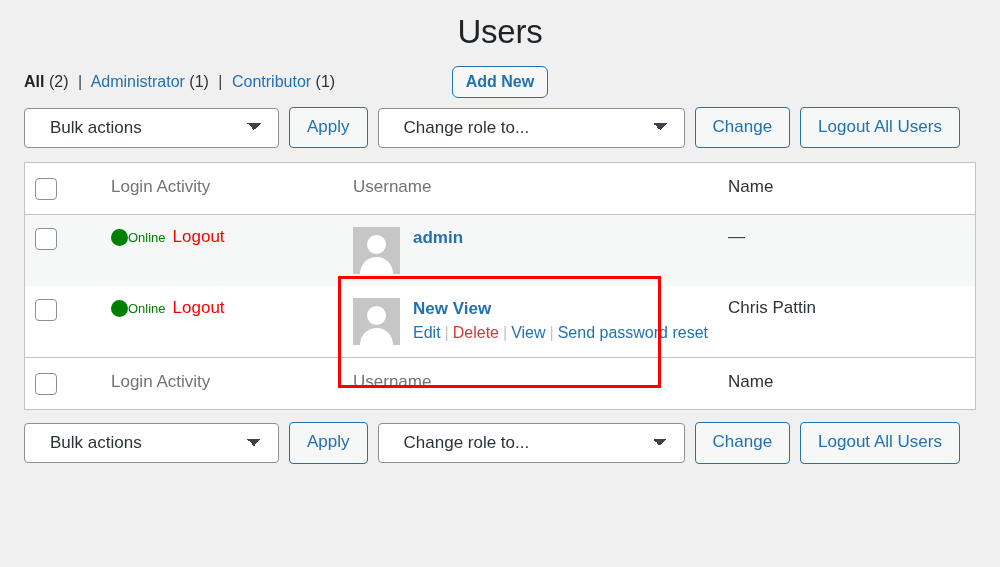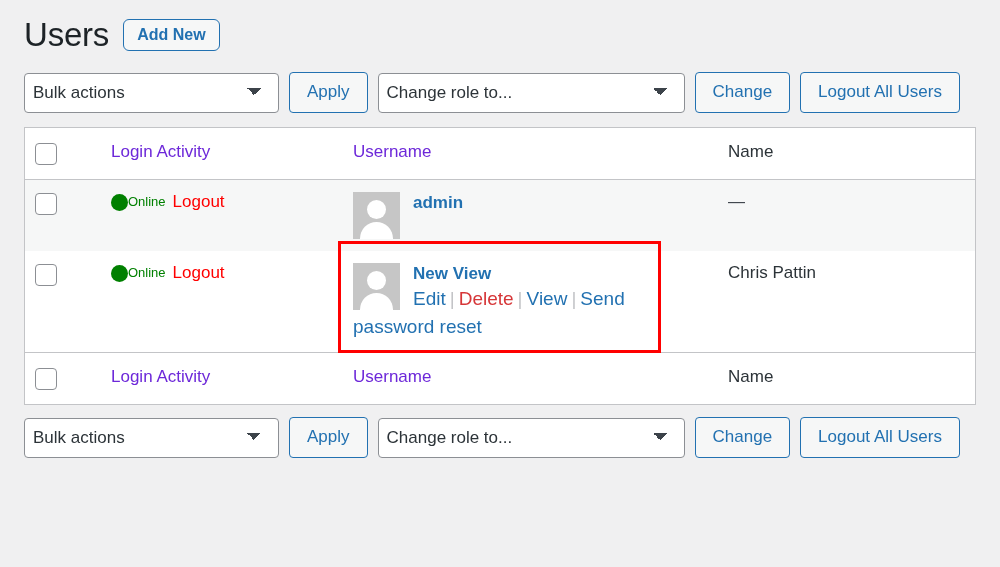--- a/index.html
+++ b/index.html
@@ -18,20 +18,21 @@
     padding: 12px 24px 0 24px;
     box-sizing: border-box;
   }
 
   
   .title-row {
     display: flex;
     align-items: center;
     gap: 14px;
     height: 46px;
+    flex-direction: column;
   }
   .page-title {
     font-size: 33px;
     font-weight: 400;
     color: #1d2327;
     line-height: 1.2;
     margin: 0;
     letter-spacing: -0.2px;
   }
   .add-new-btn {
@@ -83,21 +84,21 @@
   }
   select.wp-select {
     -webkit-appearance: none;
     appearance: none;
     font-family: "Liberation Sans", sans-serif;
     font-size: 17px;
     color: #2c3338;
     background-color: #fff;
     border: 1px solid #8c8f94;
     border-radius: 4px;
-    padding: 8px 46px 8px 8px;
+    padding: 8px 46px 8px 25px;
     line-height: 1.3;
     cursor: pointer;
     background-image:
       linear-gradient(45deg, transparent 50%, #3c434a 50%),
       linear-gradient(135deg, #3c434a 50%, transparent 50%);
     background-position:
       calc(100% - 24px) calc(50% - 1px),
       calc(100% - 17px) calc(50% - 1px);
     background-size: 7px 7px, 7px 7px;
     background-repeat: no-repeat;
@@ -130,21 +131,21 @@
   .wp-list-table th,
   .wp-list-table td {
     text-align: left;
     vertical-align: top;
     padding: 12px 10px;
     font-size: 17px;
   }
   .wp-list-table thead th,
   .wp-list-table tfoot th {
     font-weight: 400;
-    color: #6d28d9;
+    color: #737373;
     padding-top: 14px;
     padding-bottom: 14px;
   }
   .wp-list-table thead th { border-bottom: 1px solid #c3c4c7; }
   .wp-list-table tfoot th { border-top: 1px solid #c3c4c7; }
   .wp-list-table th.col-name,
   .wp-list-table td.col-name {
     color: #2c3338;
   }
 
@@ -226,21 +227,21 @@
     left: 7px; top: 30px;
   }
   .username-link {
     color: #2271b1;
     font-weight: bold;
     font-size: 17px;
     line-height: 1.3;
     cursor: pointer;
   }
   .row-actions {
-    font-size: 19px;
+    font-size: 16px;
     line-height: 1.45;
     color: #3c434a;
   }
   .row-actions a { color: #2271b1; cursor: pointer; }
   .row-actions a.delete { color: #d63638; }
   .row-actions .sep { color: #c3c4c7; padding: 0 4px; }
 
   .highlight-box {
     position: absolute;
     border: 3px solid #ff0000;
@@ -252,20 +253,30 @@
 </head>
 <body>
 
 <div class="wrap">
 
   <div class="title-row">
     <h1 class="page-title">Users</h1>
     <span class="add-new-btn">Add New</span>
   </div>
 
+  <div class="filter-links">
+    <span class="current">All</span>
+    <span class="count">(2)</span>
+    <span class="sep">|</span>
+    <a>Administrator</a>
+    <span class="count">(1)</span>
+    <span class="sep">|</span>
+    <a>Contributor</a>
+    <span class="count">(1)</span>
+  </div>
 
   <div class="tablenav top">
     <select class="wp-select bulk-select">
       <option>Bulk actions</option>
     </select>
     <button class="btn-secondary">Apply</button>
     <select class="wp-select role-select">
       <option>Change role to...</option>
     </select>
     <button class="btn-secondary">Change</button>

